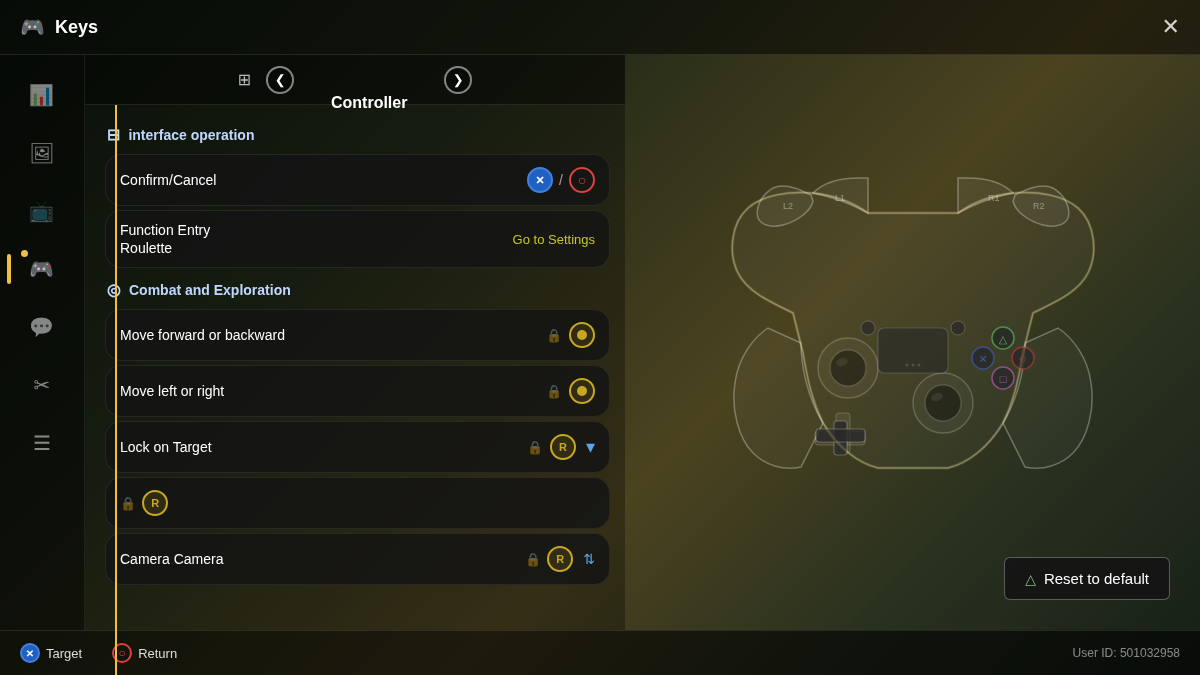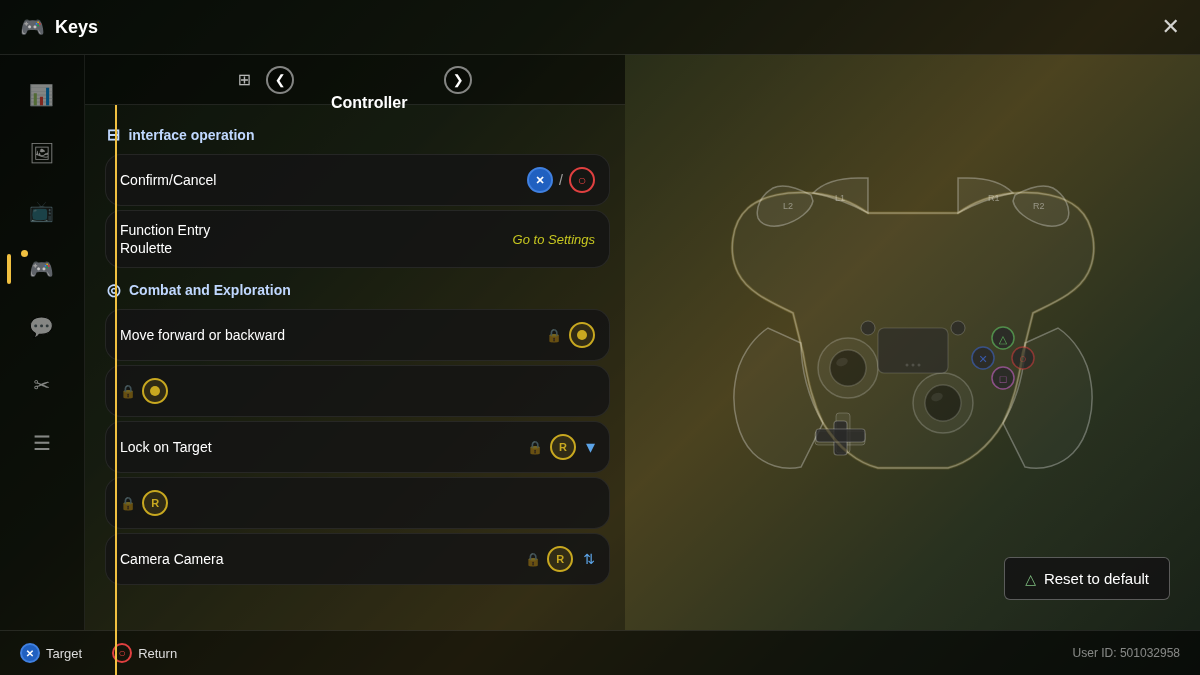--- a/index.html
+++ b/index.html
@@ -264,21 +264,20 @@
 
     .btn-slash {
       color: rgba(255,255,255,0.6);
       font-size: 14px;
     }
 
     .setting-value {
       color: #c8c820;
       font-size: 13px;
       margin-left: 18px;
-      font-style: italic;
     }
 
     .stick-icon {
       width: 26px;
       height: 26px;
       border-radius: 50%;
       border: 2px solid #c8a820;
       background: rgba(200,168,32,0.15);
       display: flex;
       align-items: center;
@@ -499,20 +498,21 @@
           <span class="setting-name">Move forward or backward</span>
           <div class="setting-controls">
             <span class="lock-icon">🔒</span>
             <div class="stick-icon">
               <div class="stick-inner"></div>
             </div>
           </div>
         </div>
 
         <div class="setting-row">
+          <span class="setting-name">Move left or right</span>
           <div class="setting-controls">
             <span class="lock-icon">🔒</span>
             <div class="stick-icon">
               <div class="stick-inner"></div>
             </div>
           </div>
         </div>
 
         <div class="setting-row">
           <span class="setting-name">Lock on Target</span>

